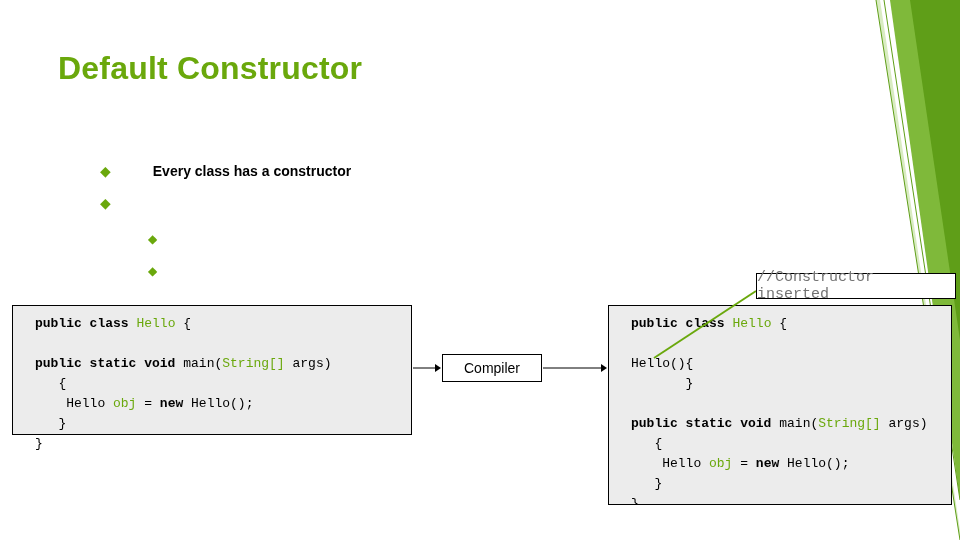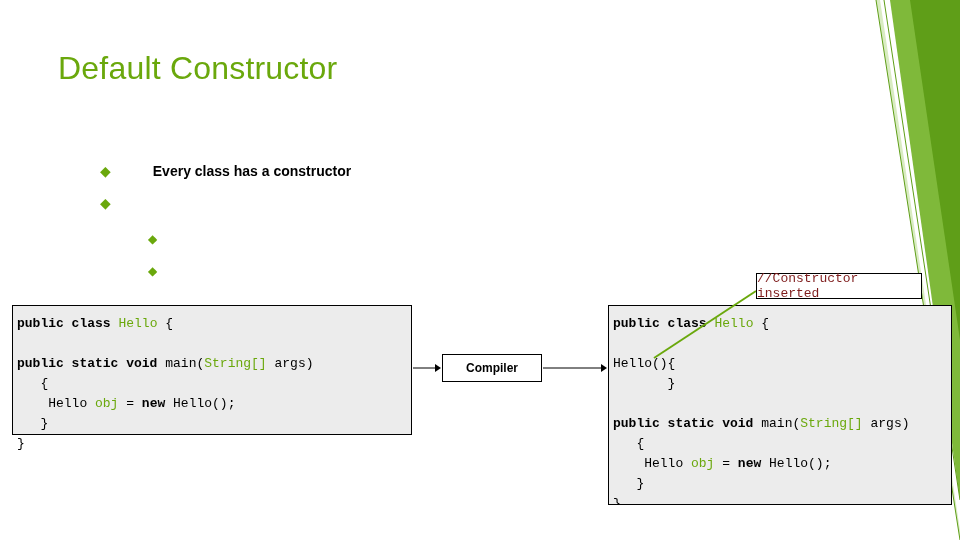--- a/index.html
+++ b/index.html
@@ -1,45 +1,45 @@
 <!DOCTYPE html>
 <html><head>
 <meta charset="utf-8">
 <style>
   * { margin: 0; padding: 0; box-sizing: border-box; }
   html, body { width: 960px; height: 540px; overflow: hidden; font-family: "Segoe UI", Tahoma, sans-serif; background: #fff; position: relative; }
 
   .deco-corner { position: absolute; top: 0; right: 0; width: 110px; height: 540px; pointer-events: none; z-index: 1; }
   .deco-corner svg { width: 100%; height: 100%; display: block; }
 
-  .title { position: absolute; top: 50px; left: 58px; color: #6aa80c; font-size: 32px; font-weight: 400; letter-spacing: 0.2px; }
+  .title { position: absolute; top: 50px; left: 58px; color: #6aa80c; font-size: 32px; font-weight: 700; letter-spacing: 0.2px; }
 
   .bullets { position: absolute; top: 160px; left: 100px; right: 120px; }
   .bullet { display: flex; align-items: flex-start; margin-bottom: 10px; }
   .bullet .marker { color: #6aa80c; font-size: 14px; margin-right: 14px; line-height: 22px; }
   .bullet .text { color: #000; font-size: 14px; line-height: 22px; font-weight: 600; padding-left: 28px; }
   .sub .marker { margin-left: 48px; font-size: 12px; }
   .sub .text { font-size: 13px; font-weight: 400; }
   .bullets .row2 { margin-top: 6px; }
 
-  .codebox { position: absolute; background: #ececec; border: 1px solid #000; padding: 8px 4px; font-family: "Courier New", monospace; font-size: 13px; line-height: 20px; white-space: pre; z-index: 2; }
+  .codebox { position: absolute; background: #ececec; border: 1px solid #000; padding: 8px 22px; font-family: "Courier New", monospace; font-size: 13px; line-height: 20px; white-space: pre; z-index: 2; }
   .kw { font-weight: 700; }
   .typ { color: #6aa80c; }
 
   #code-left { left: 12px; top: 305px; width: 400px; height: 130px; }
   #code-right { left: 608px; top: 305px; width: 344px; height: 200px; overflow: hidden; }
 
-  .compiler-box { position: absolute; left: 442px; top: 354px; width: 100px; height: 28px; border: 1px solid #000; display: flex; align-items: center; justify-content: center; font-size: 12px; font-weight: 700; background: #fff; z-index: 3; }
+  .compiler-box { position: absolute; left: 442px; top: 354px; width: 100px; height: 28px; border: 1px solid #000; display: flex; align-items: center; justify-content: center; font-size: 14px; font-weight: 400; background: #fff; z-index: 3; }
 
   .arrow { position: absolute; z-index: 2; }
   .arrow svg { display:block; }
   #arrow-left { left: 413px; top: 361px; }
   #arrow-right { left: 543px; top: 361px; }
 
-  .annot-box { position: absolute; left: 756px; top: 273px; width: 166px; height: 26px; border: 1px solid #000; background: #fff; display: flex; align-items: center; justify-content: center; font-family: "Courier New", monospace; font-size: 13px; color: #7f1d1d; z-index: 4; }
+  .annot-box { position: absolute; left: 756px; top: 273px; width: 200px; height: 26px; border: 1px solid #000; background: #fff; display: flex; align-items: center; justify-content: center; font-family: "Courier New", monospace; font-size: 15px; color: #737373; z-index: 4; }
 
   .annot-line { position: absolute; left: 650px; top: 286px; z-index: 3; }
 </style>
 </head>
 <body>
 
 <div class="deco-corner">
   <svg viewBox="0 0 110 540" preserveAspectRatio="none">
     <polygon points="26,0 110,0 110,540" fill="#ffffff" stroke="none"></polygon>
     <polygon points="26,0 110,540 110,530 30,0" fill="#d9ecc2"></polygon>

